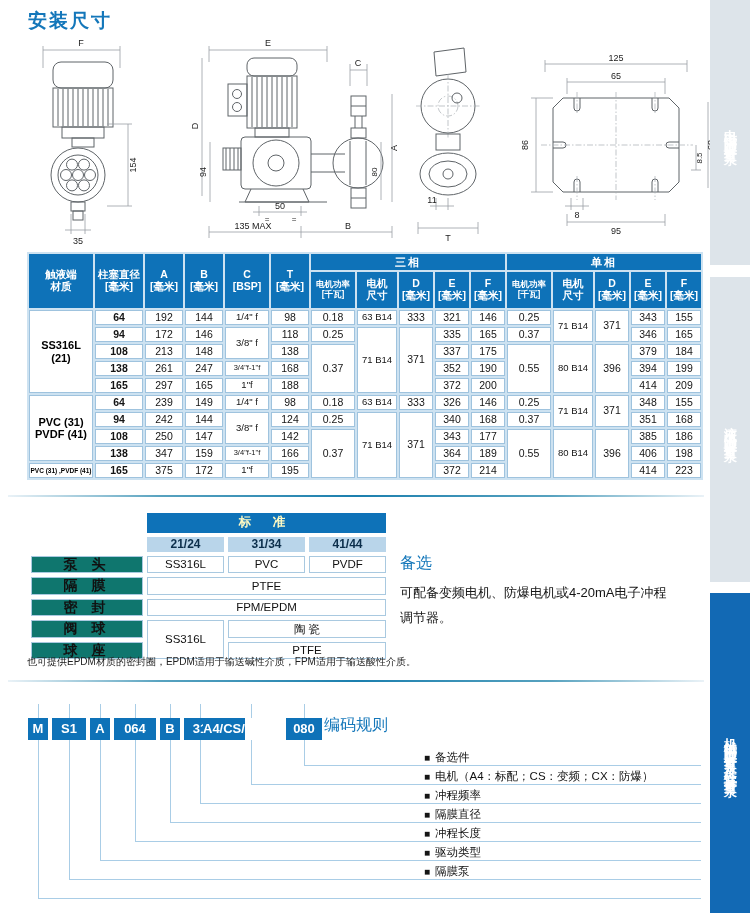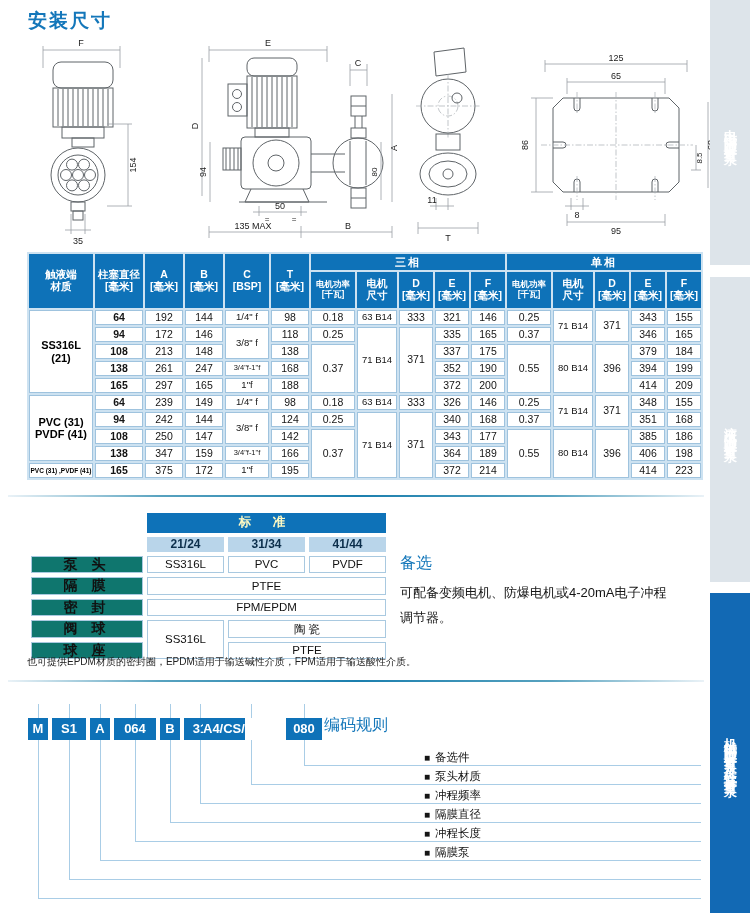--- a/index.html
+++ b/index.html
@@ -448,24 +448,25 @@
   <div class="cbox" style="left:114px;width:42px">064</div>
   <div class="cbox" style="left:160px;width:20px">B</div>
   <div class="cbox" style="left:184px;width:32px">31</div>
   <div class="cbox" style="left:203px;width:42px">A4/CS/CX</div>
   <div class="cbox" style="left:286px;width:36px">080</div>
 
   <div class="abs code-title">编码规则</div>
 
   <div class="code-items">
     <div class="code-item"><span class="bullet">■</span><span>备选件</span></div>
-    <div class="code-item"><span class="bullet">■</span><span>泵头材质</span></div>
+    <div class="code-item"><span class="bullet">■</span><span>电机（A4：标配；CS：变频；CX：防爆）</span></div>
     <div class="code-item"><span class="bullet">■</span><span>冲程频率</span></div>
     <div class="code-item"><span class="bullet">■</span><span>隔膜直径</span></div>
     <div class="code-item"><span class="bullet">■</span><span>冲程长度</span></div>
+    <div class="code-item"><span class="bullet">■</span><span>驱动类型</span></div>
     <div class="code-item"><span class="bullet">■</span><span>隔膜泵</span></div>
   </div>
 
   <div class="conn" style="left:304px;top:740px;width:396px;height:25px"></div>
   <div class="conn" style="left:251px;top:740px;width:449px;height:44px"></div>
   <div class="conn" style="left:200px;top:740px;width:500px;height:63px"></div>
   <div class="conn" style="left:170px;top:740px;width:530px;height:82px"></div>
   <div class="conn" style="left:135px;top:740px;width:565px;height:101px"></div>
   <div class="conn" style="left:100px;top:740px;width:600px;height:120px"></div>
   <div class="conn" style="left:69px;top:740px;width:631px;height:139px"></div>

